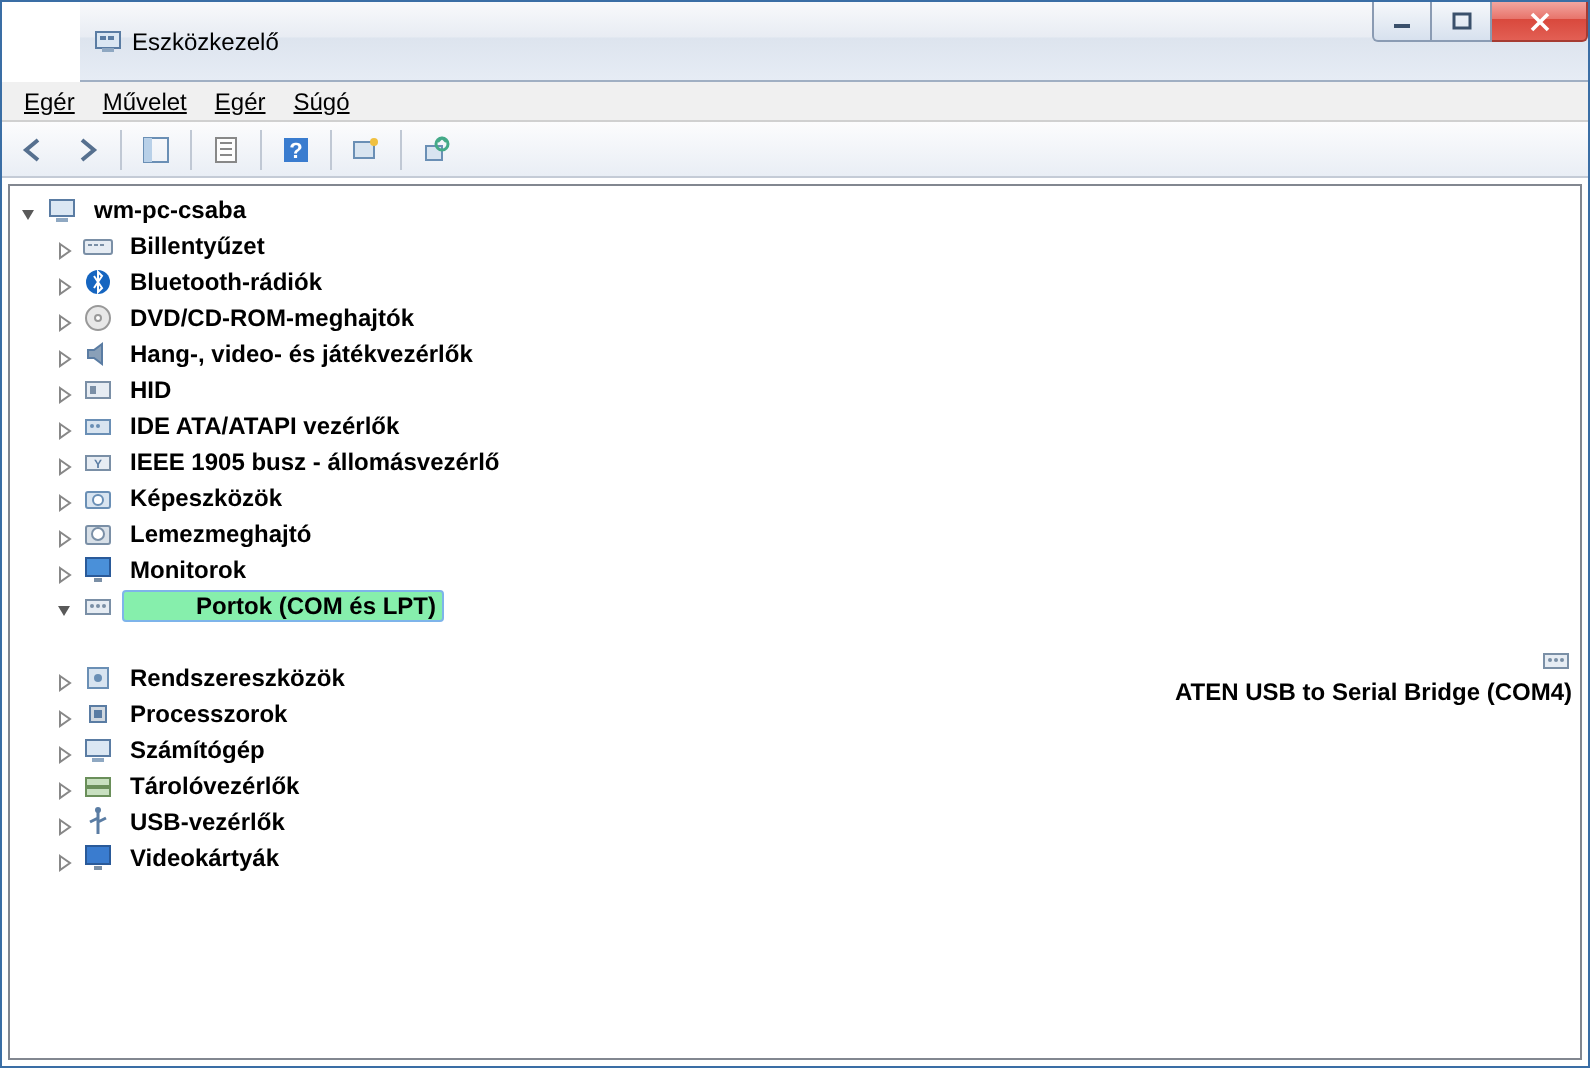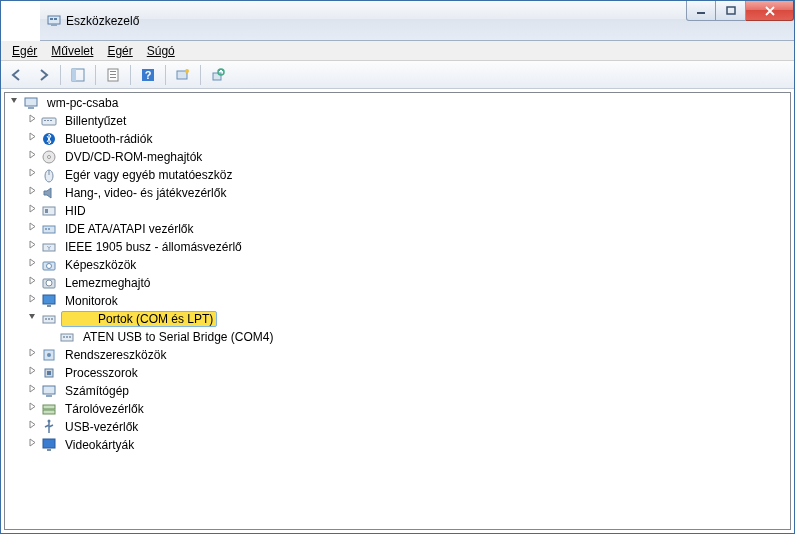--- a/index.html
+++ b/index.html
@@ -22,29 +22,29 @@
 
 .toolbar { height: 28px; background: linear-gradient(to bottom, #fcfcfd, #e9eef5); border-bottom: 1px solid #c4cbd6; display: flex; align-items: center; padding: 0 4px; gap: 2px; }
 .tbtn { width: 24px; height: 24px; display: flex; align-items: center; justify-content: center; border: 1px solid transparent; }
 .tsep { width: 1px; height: 20px; background: #c0c8d4; margin: 0 3px; }
 
 .content-wrap { flex: 1; padding: 3px; }
 .content { width: 100%; height: 100%; border: 1px solid #828790; background: #fff; overflow: auto; padding: 2px 0; }
 
 .tree { list-style: none; }
 .tree ul { list-style: none; padding-left: 0; }
-.node { display: flex; align-items: flex-start; height: 18px; white-space: nowrap; position: relative; }
+.node { display: flex; align-items: flex-end; height: 18px; white-space: nowrap; position: relative; font-weight: bold; }
 .node .exp { width: 11px; height: 11px; margin: 0 3px 0 0; display: flex; align-items: center; justify-content: center; flex-shrink: 0; }
 .node .nicon { width: 16px; height: 16px; margin-right: 4px; flex-shrink: 0; display: flex; align-items: center; justify-content: center; }
 .node .label { padding: 0 3px; border: 1px solid transparent; }
-.node.selected .label { background: #fde047; border: 1px solid #7eb4ea; border-radius: 2px; padding-left: 36px; }
+.node.selected .label { background: #86efac; border: 1px solid #7eb4ea; border-radius: 2px; padding-left: 36px; }
 
 .lvl0 { padding-left: 4px; }
 .lvl1 { padding-left: 22px; }
-.lvl2 { padding-left: 40px; }
+.lvl2 { padding-left: 40px; flex-direction: column; }
 </style>
 </head>
 <body>
 
 <div class="window">
   <div class="titlebar">
     <span class="app-icon">
       <svg width="16" height="16" viewBox="0 0 16 16">
           <rect x="2" y="3" width="12" height="8" fill="#dbe7f3" stroke="#5a7ca3"></rect>
           <rect x="4" y="5" width="3" height="2" fill="#5a7ca3"></rect>
@@ -201,36 +201,20 @@
               </li>
               <li>
                 <div class="node lvl1">
                   <span class="exp">
                     <svg width="9" height="9">
                       <path d="M2 1 L7 4.5 L2 8 Z" fill="none" stroke="#888" stroke-width="1"></path>
                     </svg>
                   </span>
                   <span class="nicon">
                     <svg width="16" height="16">
-                      <ellipse cx="8" cy="9" rx="4" ry="6" fill="#e6ecf3" stroke="#7a8fa6"></ellipse>
-                      <line x1="8" y1="3" x2="8" y2="8" stroke="#7a8fa6"></line>
-                    </svg>
-                  </span>
-                  <span class="label">Egér vagy egyéb mutatóeszköz</span>
-                </div>
-              </li>
-              <li>
-                <div class="node lvl1">
-                  <span class="exp">
-                    <svg width="9" height="9">
-                      <path d="M2 1 L7 4.5 L2 8 Z" fill="none" stroke="#888" stroke-width="1"></path>
-                    </svg>
-                  </span>
-                  <span class="nicon">
-                    <svg width="16" height="16">
                       <path d="M3 6 L6 6 L10 3 L10 13 L6 10 L3 10 Z" fill="#8aa0b8" stroke="#5a7ca3"></path>
                     </svg>
                   </span>
                   <span class="label">Hang-, video- és játékvezérlők</span>
                 </div>
               </li>
               <li>
                 <div class="node lvl1">
                   <span class="exp">
                     <svg width="9" height="9">

